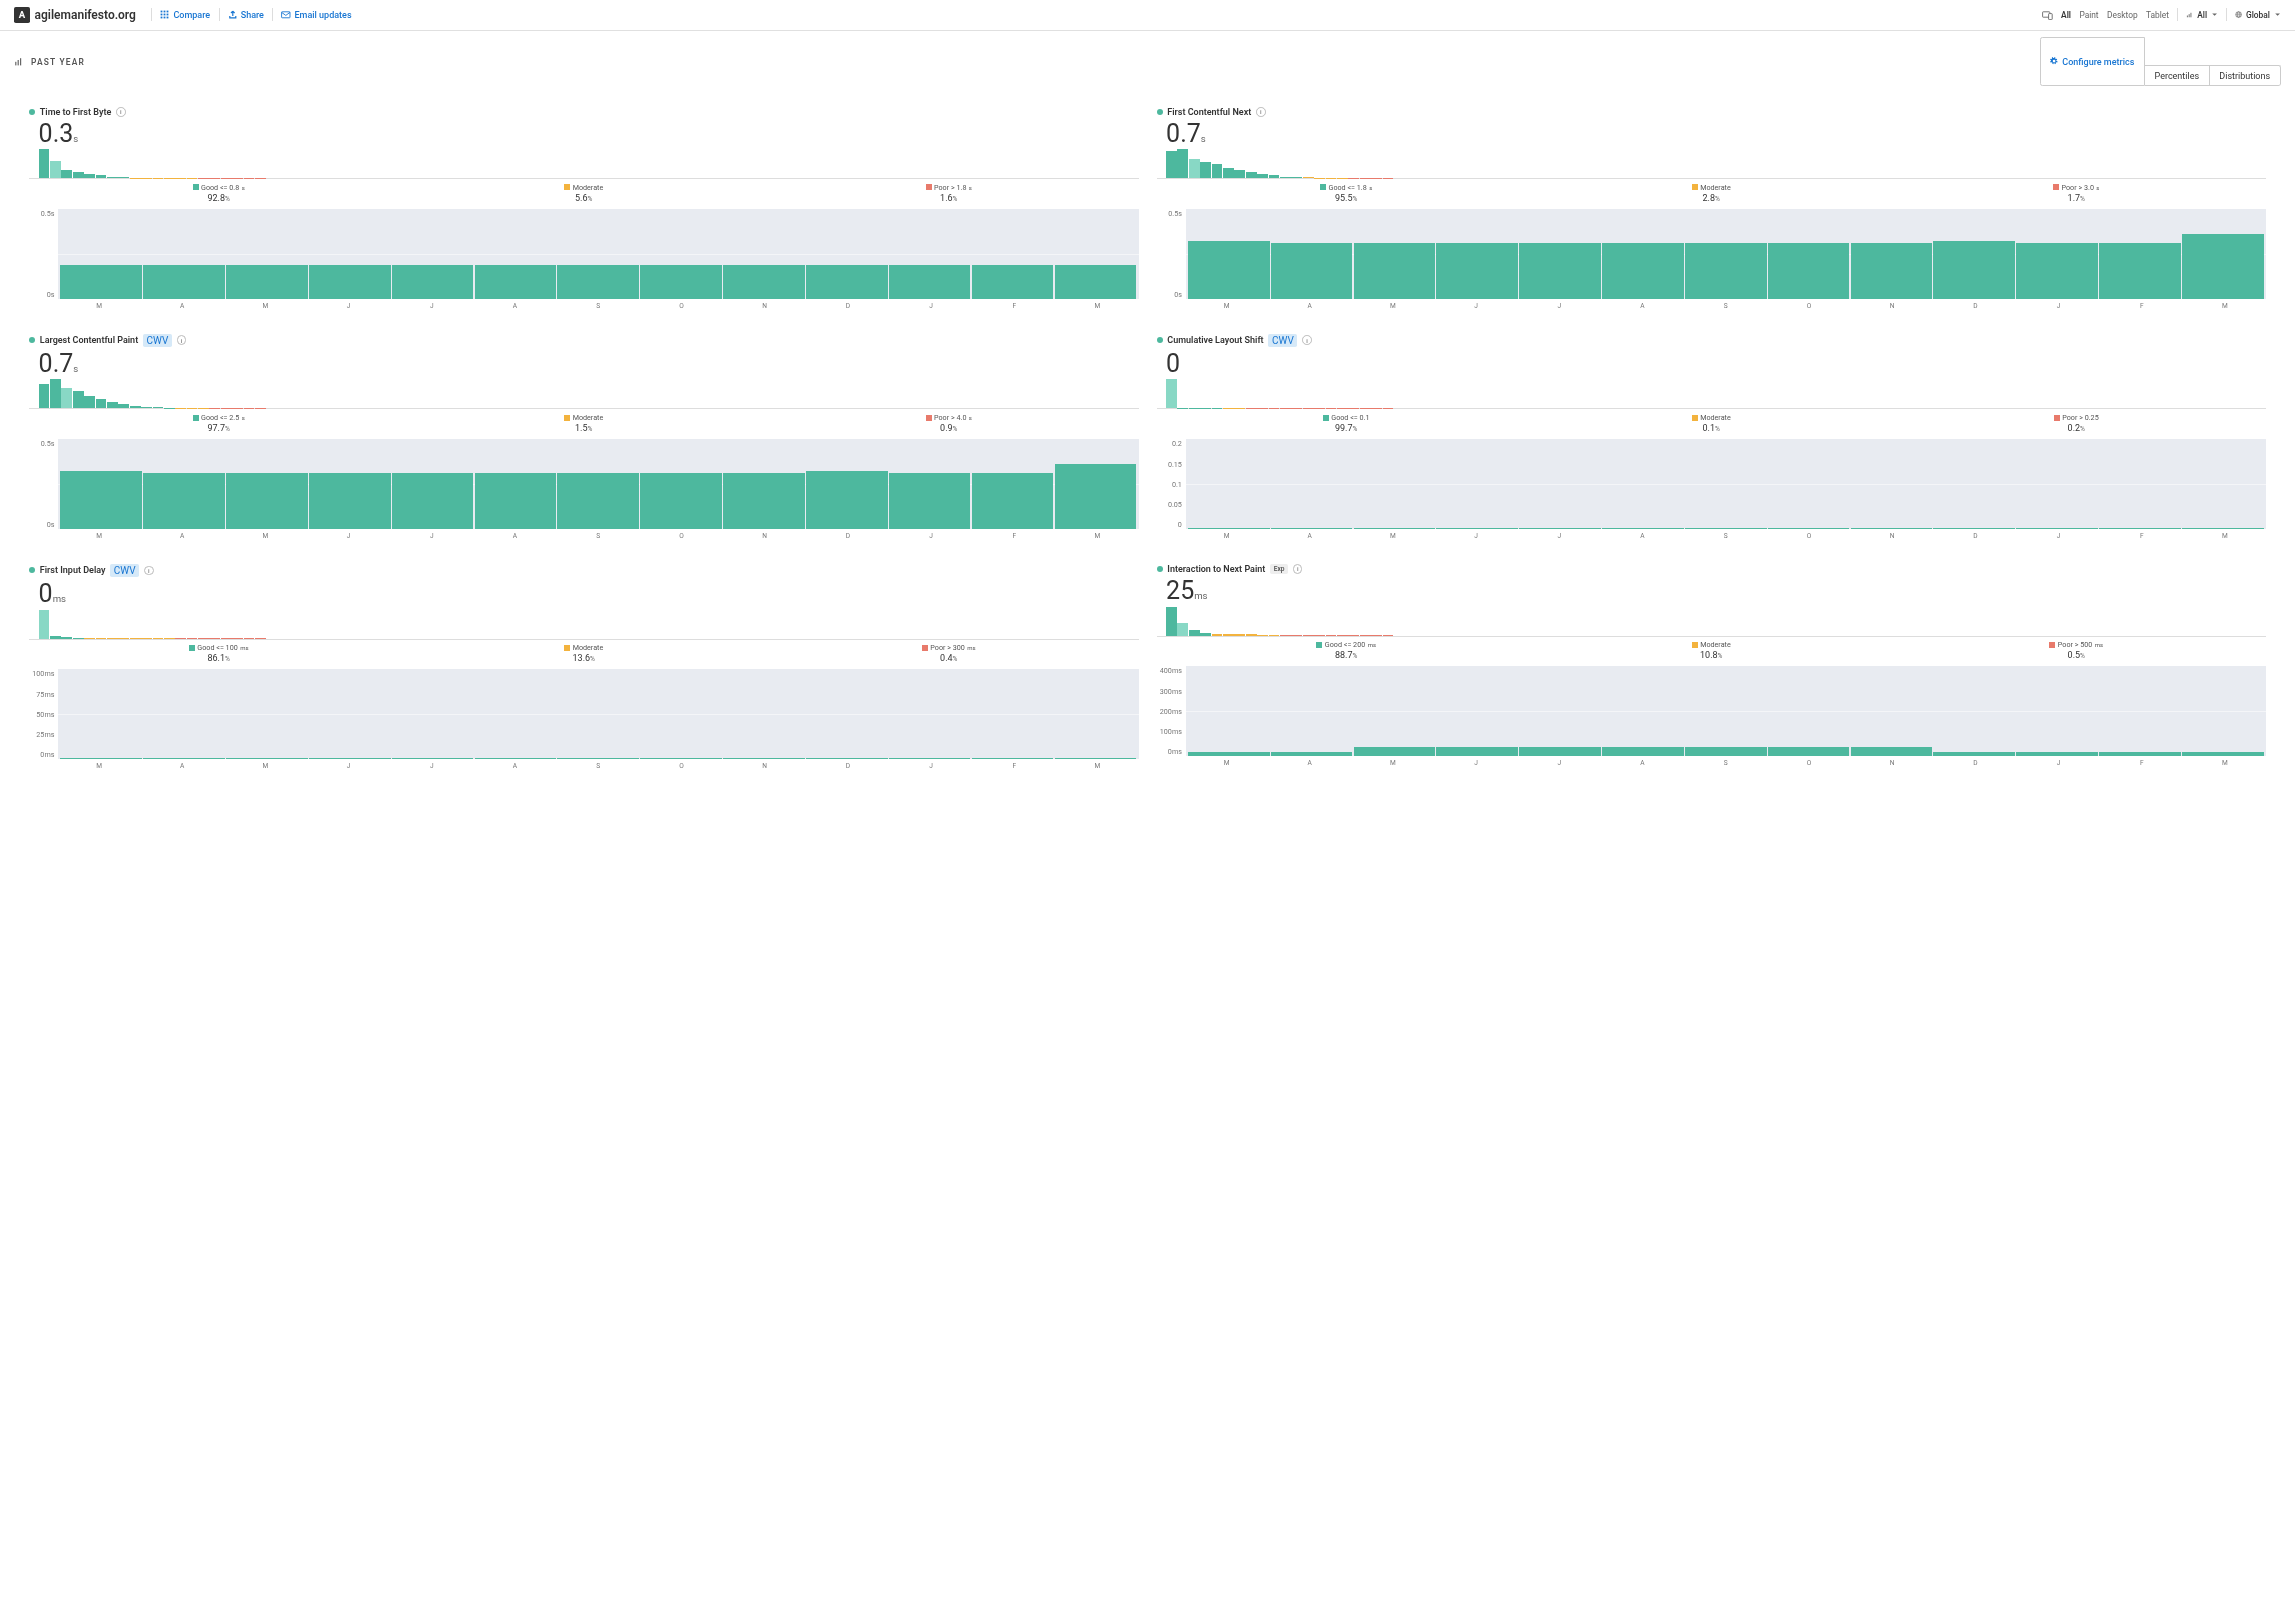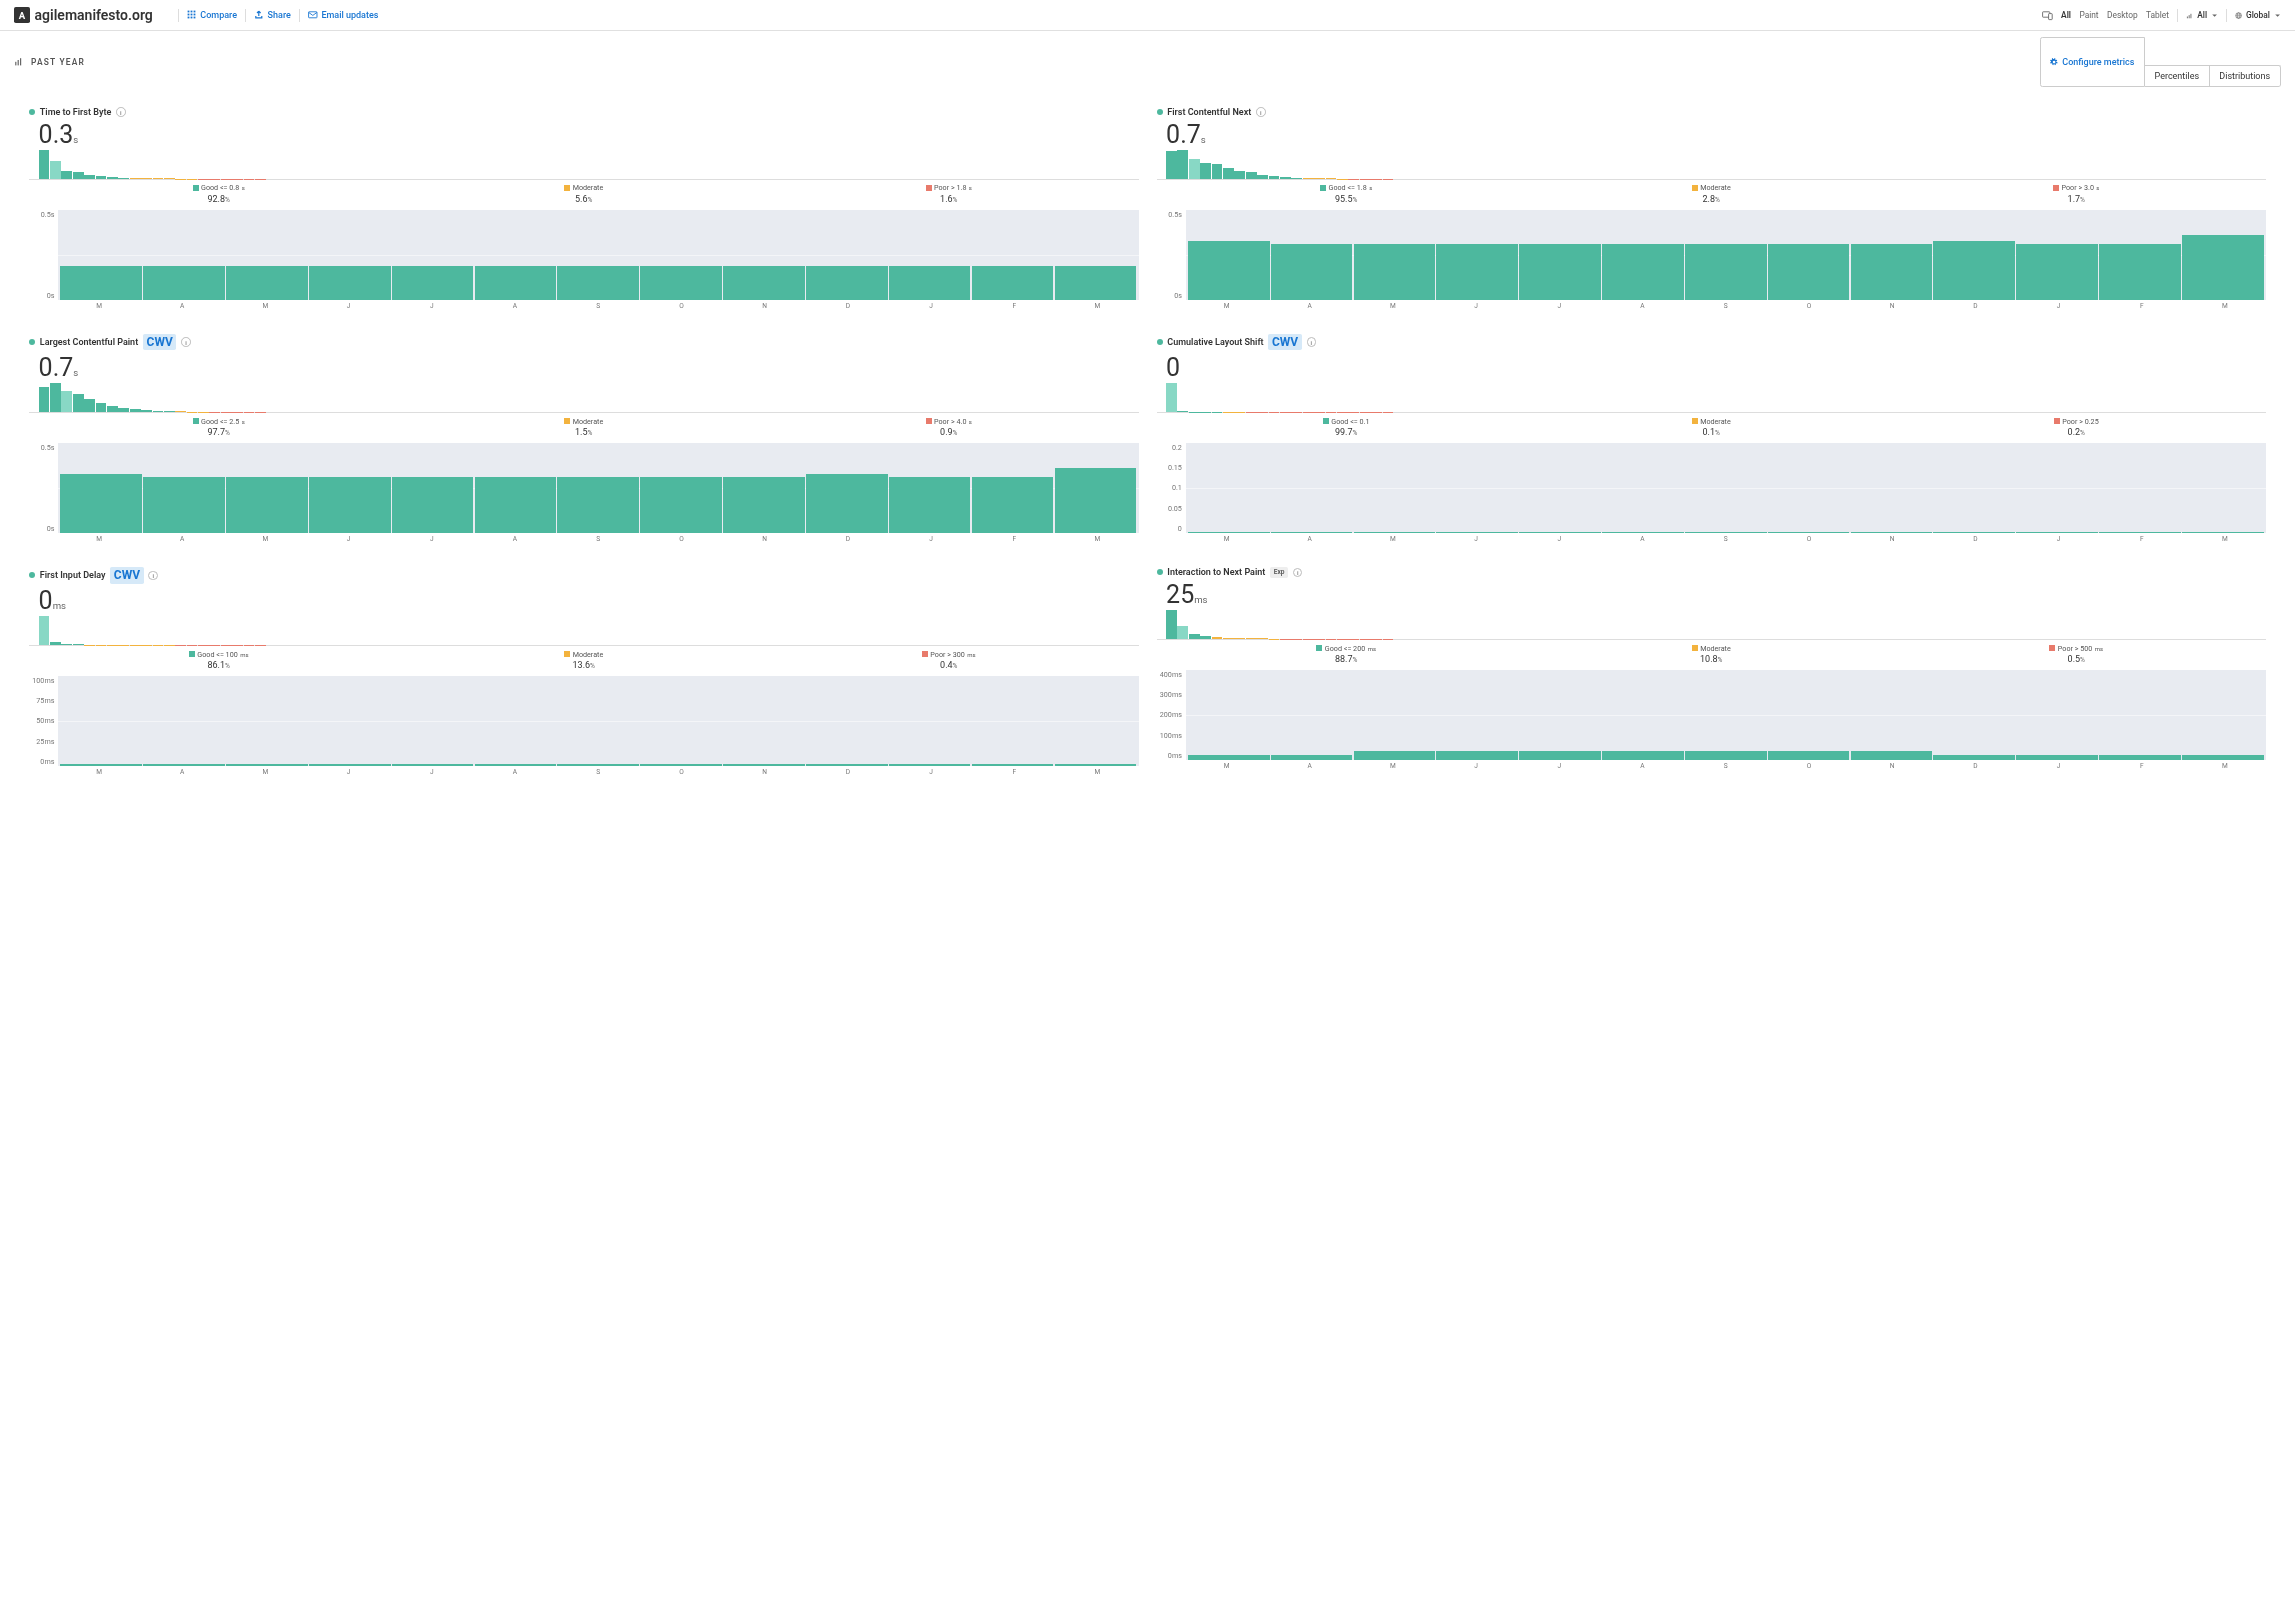--- a/index.html
+++ b/index.html
@@ -1,40 +1,40 @@
 <!DOCTYPE html>
 <html style="font-size:9.6px"><head>
 <meta charset="utf-8">
 <style>
 * { box-sizing: border-box; margin: 0; padding: 0; }
 body { font-family: -apple-system, BlinkMacSystemFont, "Segoe UI", Roboto, Arial, sans-serif; background: #fff; color: #333; font-size: 8.4px; }
 .topbar { display: flex; align-items: center; padding: 7.2px 14.3px; border-bottom: 0.6px solid #e0e0e0; gap: 4.8px; }
 .site-badge { background: #333; color: #fff; width: 15.5px; height: 15.5px; display: inline-flex; align-items: center; justify-content: center; font-weight: bold; border-radius: 1.8px; font-size: 9.6px; }
-.site-label { font-weight: 600; color: #333; margin-right: 17px; font-size: 14px; }
+.site-label { font-weight: 600; color: #333; margin-right: 7px; font-size: 12px; }
 .sep { width: 0.6px; height: 13px; background: #ddd; margin: 0 3.6px; }
 .tb-link { color: #1976d2; display: inline-flex; align-items: center; gap: 3.6px; cursor: pointer; font-size: 9px; font-weight: 500; }
 .tb-link svg { width: 9.6px; height: 9.6px; }
 .spacer { flex: 1; }
 .device-group { display: flex; align-items: center; gap: 8.4px; color: #666; }
 .device-group .active { color: #333; font-weight: 600; }
 .dd { display: inline-flex; align-items: center; gap: 3.6px; cursor: pointer; color: #333; font-weight: 500; }
 .dd svg { width: 7.2px; height: 7.2px; }
 .subbar { display: flex; align-items: center; padding: 6px 14.3px; gap: 7.2px; }
 .subbar-title { letter-spacing: 1.2px; font-weight: 600; color: #555; font-size: 8.4px; }
 .pill-group { margin-left: auto; display: flex; }
 .pill { border: 0.6px solid #ccc; padding: 4.8px 9.6px; cursor: pointer; font-size: 9px; background: #fff; }
 .pill:first-child { border-radius: 2.4px 0 0 2.4px; }
 .pill:last-child { border-radius: 0 2.4px 2.4px 0; border-left: none; }
 .pill.config { color: #1976d2; font-weight: 500; display: inline-flex; align-items: center; gap: 3.6px; }
 .pill + .pill { border-left: none; margin-top: 28px; }
 .grid { display: grid; grid-template-columns: repeat(2, 1fr); gap: 24px 18px; padding: 14.3px 29px; }
 .card-title { display: flex; align-items: center; gap: 4.8px; font-weight: 600; font-size: 9px; color: #333; }
 .dot { width: 6px; height: 6px; border-radius: 50%; background: #4db89e; display: inline-block; }
 .info-icon { width: 9.6px; height: 9.6px; border: 0.6px solid #bbb; border-radius: 50%; display: inline-flex; align-items: center; justify-content: center; font-size: 6px; color: #888; }
-.cwv-badge { background: #d6e9f8; color: #1976d2; font-size: 12px; padding: 1.2px 3.6px; border-radius: 1.8px; font-weight: 700; }
+.cwv-badge { background: #d6e9f8; color: #1976d2; font-size: 10px; padding: 1.2px 3.6px; border-radius: 1.8px; font-weight: 400; }
 .exp-badge { background: #eee; color: #555; font-size: 6.6px; padding: 1.2px 3.6px; border-radius: 1.8px; font-weight: 600; }
 .big-metric { font-size: 25px; font-weight: 400; color: #333; padding: 2.4px 0 1.2px 9.6px; }
 .big-metric .unit { font-size: 9.6px; color: #666; }
 .histo { height: 30px; display: flex; align-items: flex-end; gap: 0.6px; padding-left: 9.6px; border-bottom: 0.6px solid #ddd; margin-bottom: 3.6px; }
 .histo-bar { flex: 1; max-width: 10.8px; }
 .legend-row { display: flex; justify-content: space-between; padding: 0 9.6px; gap: 4.8px; }
 .legend-item { text-align: center; flex: 1; }
 .legend-label { font-size: 7.2px; color: #555; display: flex; align-items: center; justify-content: center; gap: 2.4px; }
 .legend-sq { width: 6px; height: 6px; display: inline-block; }
 .legend-val { font-size: 9px; color: #333; padding-top: 1.2px; }

